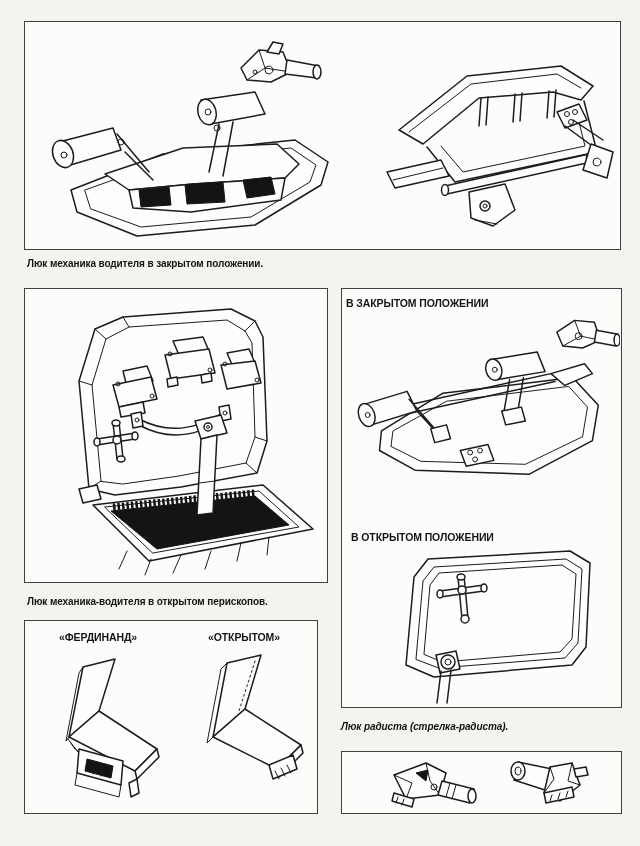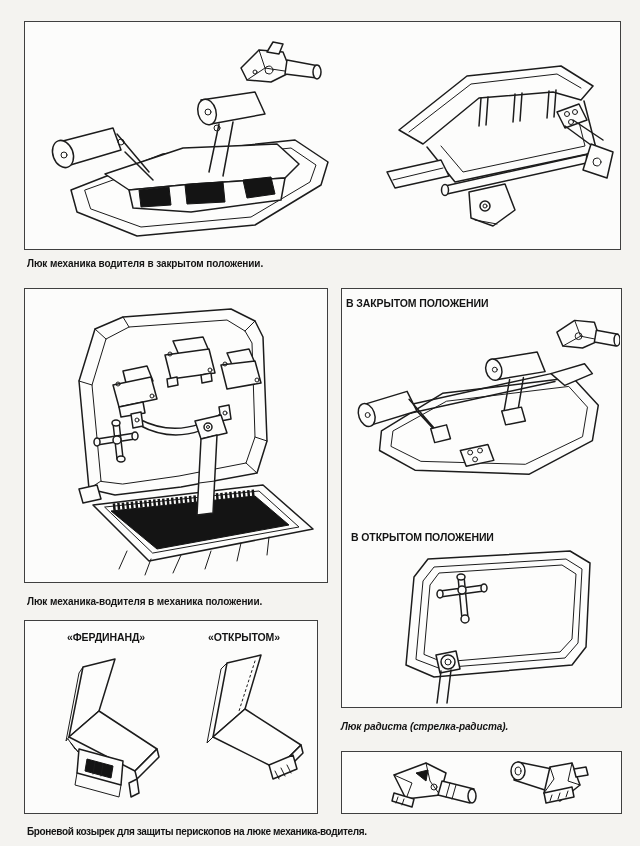--- a/index.html
+++ b/index.html
@@ -17,21 +17,21 @@
   }
   .caption.small{font-size:10px;letter-spacing:-0.35px;}
   .panel-header{
     position:absolute;font-weight:bold;font-size:10.5px;letter-spacing:-0.1px;color:#141414;
     white-space:nowrap;
   }
   .variant-label{
     position:absolute;top:10px;font-weight:bold;font-size:10.5px;letter-spacing:-0.1px;
     color:#141414;text-align:center;width:50%;
   }
-  .variant-label.left{left:8px;text-align:center;}
+  .variant-label.left{left:0;text-align:center;}
   .variant-label.right{left:50%;}
   svg{position:absolute;}
   .art{stroke:#1c1c1c;fill:none;stroke-width:1.5;stroke-linejoin:round;stroke-linecap:round;}
   .artw{stroke:#1c1c1c;fill:#fdfdfc;stroke-width:1.5;stroke-linejoin:round;stroke-linecap:round;}
   .thin{stroke:#1c1c1c;fill:none;stroke-width:1;stroke-linejoin:round;stroke-linecap:round;}
   .dark{fill:#141414;stroke:#141414;stroke-width:1;}
   .coil{stroke:#141414;fill:none;stroke-width:7;stroke-dasharray:2.5 2;}
 </style>
 </head>
 <body>
@@ -154,21 +154,21 @@
       <circle class="artw" cx="86" cy="147" r="4"></circle>
 
       <path class="artw" d="M164,128 L190,122 L196,140 L170,146 Z"></path>
       <circle class="artw" cx="177" cy="134" r="4"></circle>
       <circle class="thin" cx="177" cy="134" r="1.5"></circle>
       <path class="artw" d="M170,146 L166,222 L182,220 L186,142 Z"></path>
       <path class="thin" d="M168,190 L184,188"></path>
     </svg>
   </div>
 
-  <div class="caption" style="left:27px;top:596px;">Люк механика-водителя в механика положении.</div>
+  <div class="caption" style="left:27px;top:596px;">Люк механика-водителя в открытом перископов.</div>
 
   <div class="panel" style="left:341px;top:288px;width:281px;height:420px;">
 
     <div class="panel-header" style="left:4px;top:8px;">В ЗАКРЫТОМ ПОЛОЖЕНИИ</div>
 
     <svg style="left:2px;top:24px;" width="276" height="206" viewBox="0 0 280 206">
 
       <path class="artw" d="M38,118 L100,80 L232,64 L258,92 L252,128 L188,162 L72,158 L36,138 Z"></path>
       <path class="thin" d="M50,118 L104,88 L228,73 L247,94 L242,124 L184,152 L78,149 L48,134 Z"></path>
 
@@ -248,21 +248,20 @@
       <path class="thin" d="M52,16 L46,22 L32,96 L38,90"></path>
       <path class="thin" style="stroke-dasharray:2 3;" d="M80,14 L64,64"></path>
       <path class="artw" d="M38,90 L70,62 L126,98 L102,122 Z"></path>
       <path class="artw" d="M102,122 L126,98 L128,106 L104,130 Z"></path>
 
       <path class="artw" d="M94,118 L118,108 L122,122 L98,132 Z"></path>
       <path class="thin" d="M100,124 L104,132 M106,121 L110,129 M112,118 L116,126"></path>
     </svg>
   </div>
 
-  <div class="caption small" style="left:27px;top:826px;">Броневой козырек для защиты перископов на люке механика-водителя.</div>
 
   <div class="panel" style="left:341px;top:751px;width:281px;height:63px;">
     <svg style="left:4px;top:1px;" width="272" height="59" viewBox="0 0 272 59">
 
       <path class="artw" d="M48,22 L80,10 L100,20 L94,42 L60,46 Z"></path>
       <path class="thin" d="M80,10 L84,28 L94,42 M60,46 L66,30 L48,22"></path>
       <path class="dark" d="M70,20 L82,17 L80,28 Z"></path>
       <circle class="thin" cx="88" cy="34" r="3"></circle>
       <path class="artw" d="M48,40 L68,46 L66,54 L46,48 Z"></path>
       <path class="thin" d="M52,44 L50,50 M58,46 L56,52"></path>

